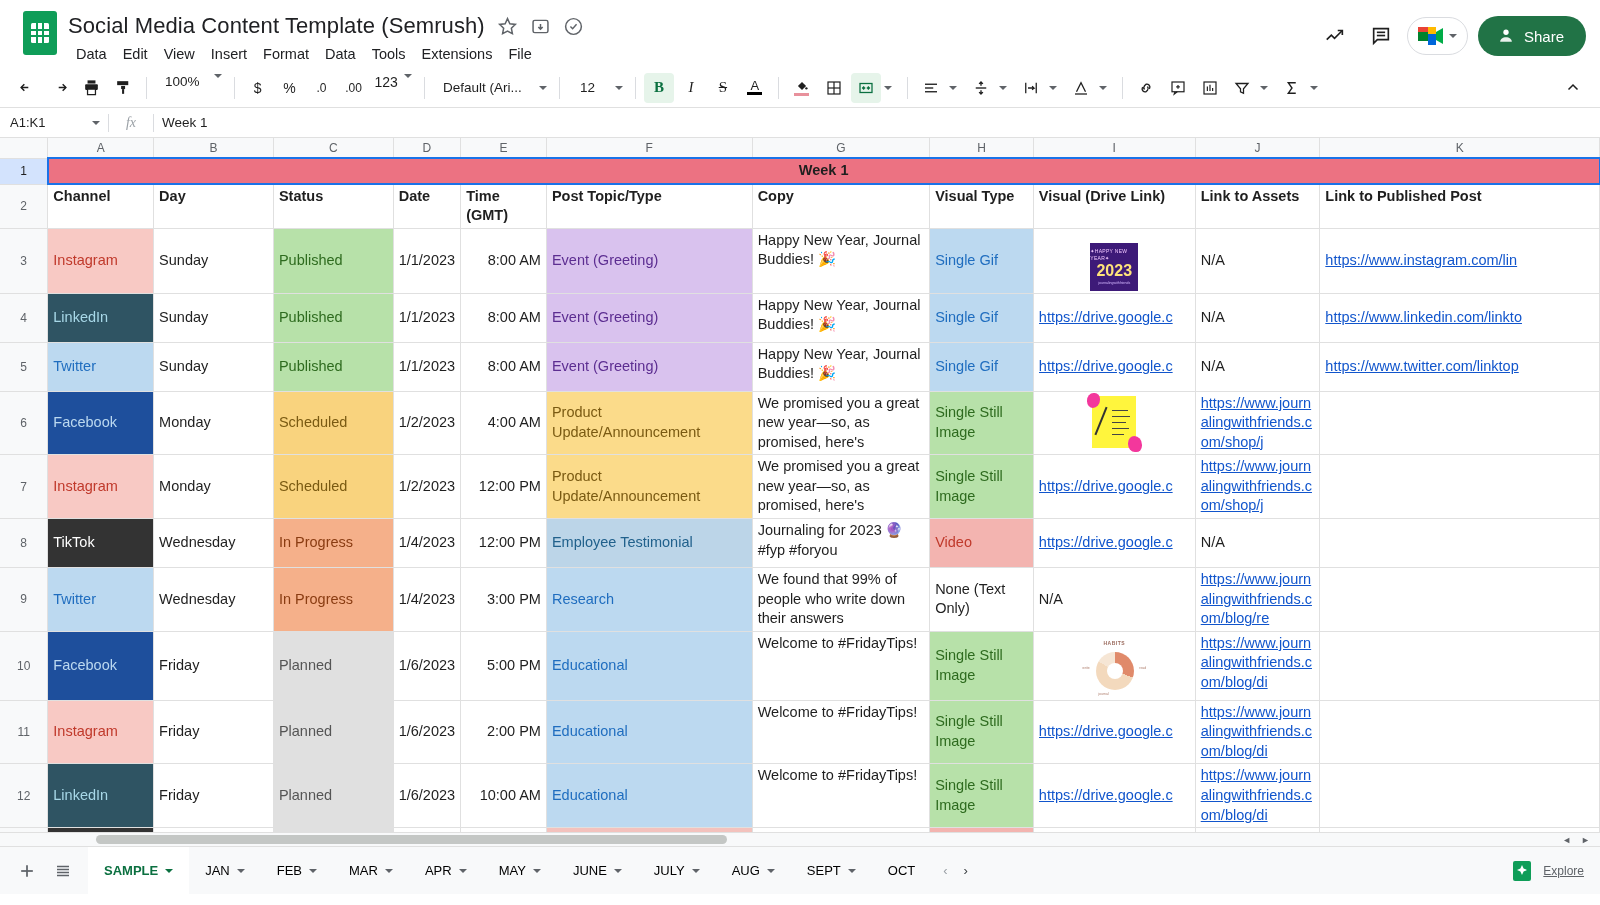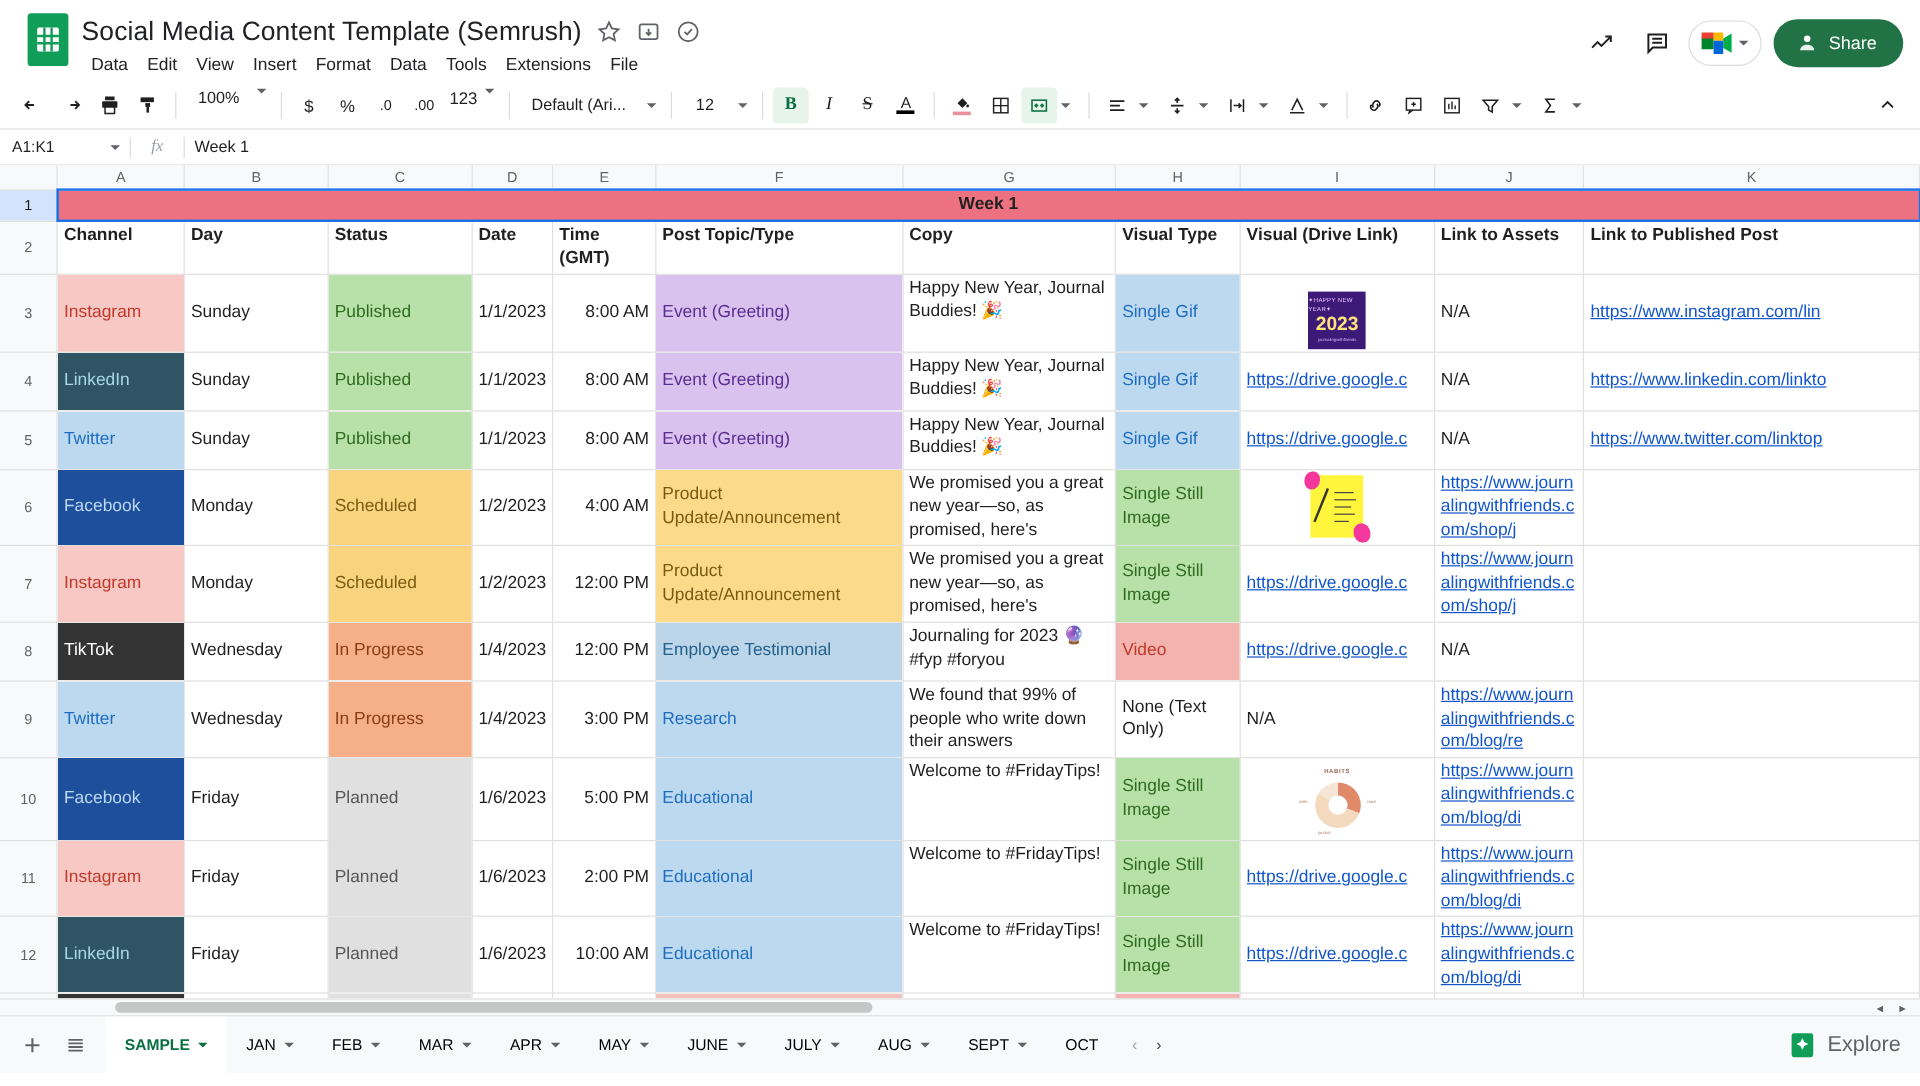--- a/index.html
+++ b/index.html
@@ -113,21 +113,21 @@
                   border-radius: 50%; cursor: pointer; color: #5f6368; flex: 0 0 auto; }
   .sheet-tabs { display: flex; align-items: stretch; height: 48px; overflow: hidden; margin-left: 6px; }
   .sheet-tab { display: flex; align-items: center; gap: 7px; padding: 0 16px; font-size: 13px;
                color: #000000; cursor: pointer; height: 48px; white-space: nowrap; }
   .sheet-tab.active { background: #fff; color: #0b7040; font-weight: bold; }
   .sheet-tab .caret { border-top-color: #5f6368; }
   .sheet-tab.active .caret { border-top-color: #0b7040; }
   .tab-nav { display: flex; align-items: center; gap: 16px; padding-left: 10px; color: #9aa0a6; font-size: 13px; flex: 0 0 auto; }
   .tab-nav span { cursor: pointer; }
   .explore { position: absolute; right: 16px; display: flex; align-items: center; gap: 9px; cursor: pointer; }
-  .explore-txt { font-size: 18px; color: #5f6368; }
+  .explore-txt { font-size: 12px; color: #5f6368; text-decoration: underline; }
 </style>
 </head>
 <body>
 
 <div class="topbar">
   <div class="doc-icon">
     <svg viewBox="0 0 36 46">
         <rect x="1" y="1" width="34" height="44" rx="3" fill="#0f9d58"></rect>
         <rect x="9" y="13" width="18" height="20" rx="1.5" fill="#fff"></rect>
         <g stroke="#0f9d58" stroke-width="2">

